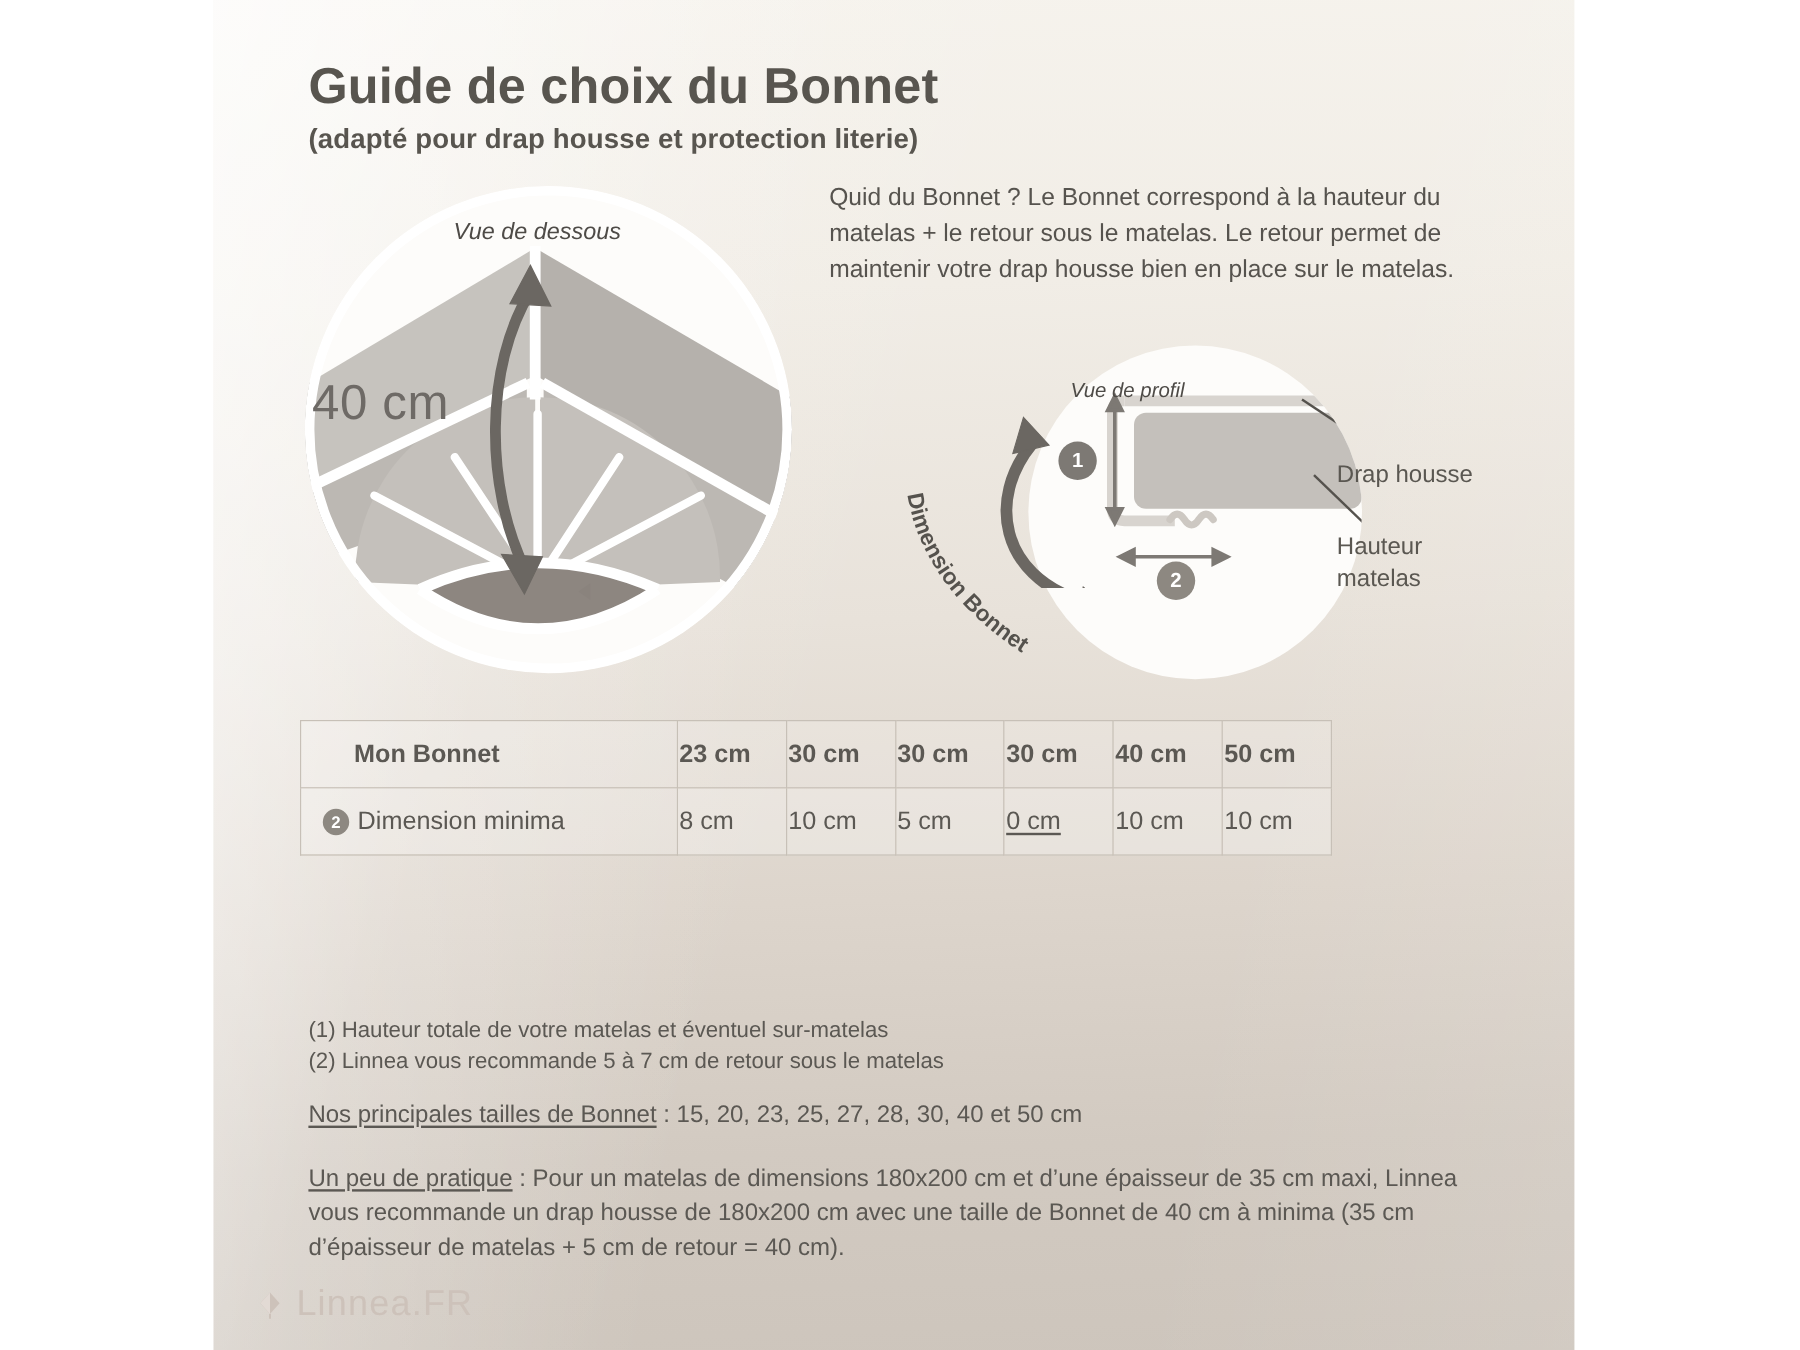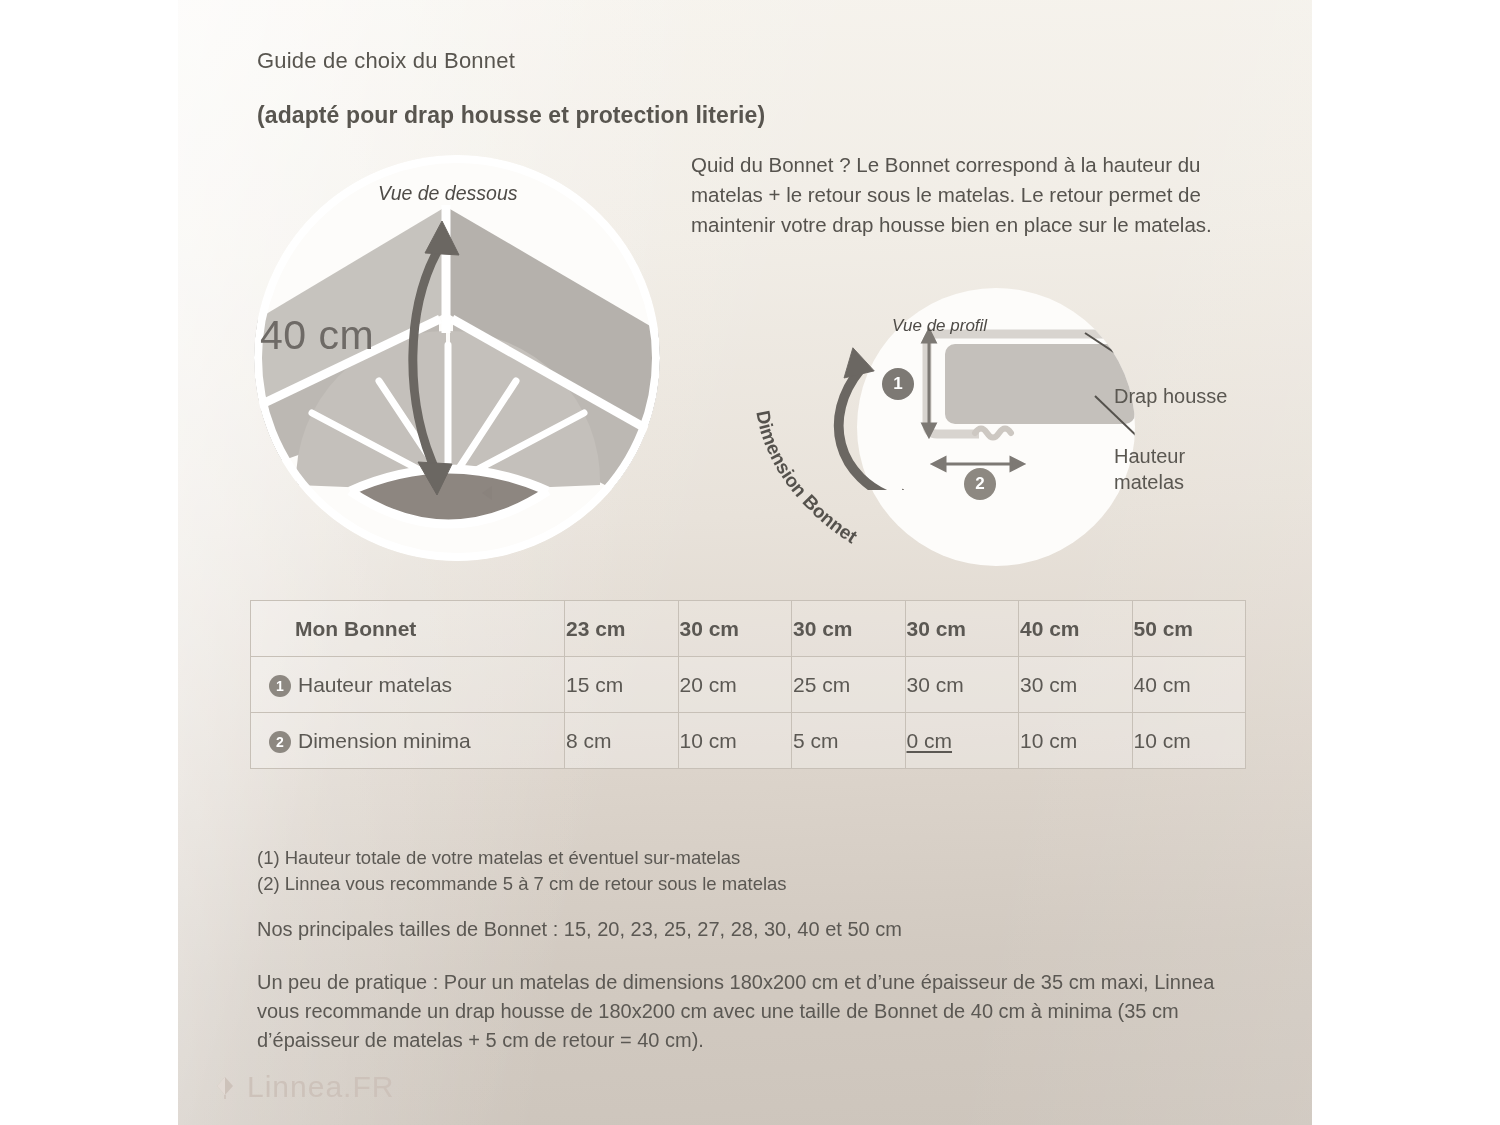--- a/index.html
+++ b/index.html
@@ -21,21 +21,21 @@
   .bg-sheen{
     position:absolute;left:178px;top:0;width:1134px;height:1125px;
     background:linear-gradient(100deg, rgba(255,255,255,0.45) 0%, rgba(255,255,255,0.18) 20%,
               rgba(255,255,255,0.0) 42%, rgba(255,255,255,0.0) 72%, rgba(255,255,255,0.10) 100%);
     pointer-events:none;
   }
 
   
   .title{
     position:absolute;left:257px;top:48px;
-    font-size:22px;font-weight:normal;color:#58554f;letter-spacing:.2px;
+    font-size:42px;font-weight:bold;color:#58554f;letter-spacing:.2px;
   }
   .subtitle{
     position:absolute;left:257px;top:90px;
     font-size:23px;font-weight:bold;color:#58554f;letter-spacing:.1px;margin-top:12px;
   }
 
   
   .intro{
     position:absolute;left:691px;top:150px;width:580px;
     font-size:20.5px;line-height:30px;color:#56534e;
@@ -66,21 +66,21 @@
   #lbl-drap{left:1114px;top:383px;}
   #lbl-hauteur{left:1114px;top:443px;}
 
   #lbl-dim-bonnet{
     position:absolute;left:742px;top:400px;width:220px;height:160px;
     pointer-events:none;
   }
 
   
   .tbl{
-    position:absolute;left:250px;top:600px;width:996px;
+    position:absolute;left:250px;top:600px;width:860px;
     border-collapse:collapse;
     table-layout:fixed;
   }
   .tbl td{
     border:1px solid #c7c0b7;
     height:53px;
     font-size:21px;color:#5b5853;
     vertical-align:middle;
     background:rgba(255,255,255,0.30);
   }
@@ -100,21 +100,21 @@
 
   
   .notes{
     position:absolute;left:257px;top:845px;
     font-size:18.5px;line-height:26px;color:#5b5853;
   }
   .sizes{
     position:absolute;left:257px;top:918px;
     font-size:20px;color:#5b5853;
   }
-  .sizes .u, .practice .u{text-underline-offset:3px;}
+  .sizes .u, .practice .u{text-decoration:underline;text-underline-offset:3px;}
   .practice{
     position:absolute;left:257px;top:968px;width:990px;
     font-size:20px;line-height:29px;color:#5b5853;
   }
 
   
   .logo{
     position:absolute;left:212px;top:1070px;
     display:flex;align-items:center;gap:9px;
     color:#cdc2ba;
@@ -254,31 +254,20 @@
         <td class="rowlab">Mon Bonnet</td>
         <td>23 cm</td>
         <td>30 cm</td>
         <td>30 cm</td>
         <td>30 cm</td>
         <td>40 cm</td>
         <td>50 cm</td>
       </tr>
       <tr>
         <td class="rowlab">
-          <span class="badge">1</span><span>Hauteur matelas</span>
-        </td>
-        <td>15 cm</td>
-        <td>20 cm</td>
-        <td>25 cm</td>
-        <td>30 cm</td>
-        <td>30 cm</td>
-        <td>40 cm</td>
-      </tr>
-      <tr>
-        <td class="rowlab">
           <span class="badge">2</span><span>Dimension minima</span>
         </td>
         <td><span>8 cm</span></td>
         <td><span>10 cm</span></td>
         <td><span>5 cm</span></td>
         <td><span class="u">0 cm</span></td>
         <td><span>10 cm</span></td>
         <td><span>10 cm</span></td>
       </tr>
     </tbody>

